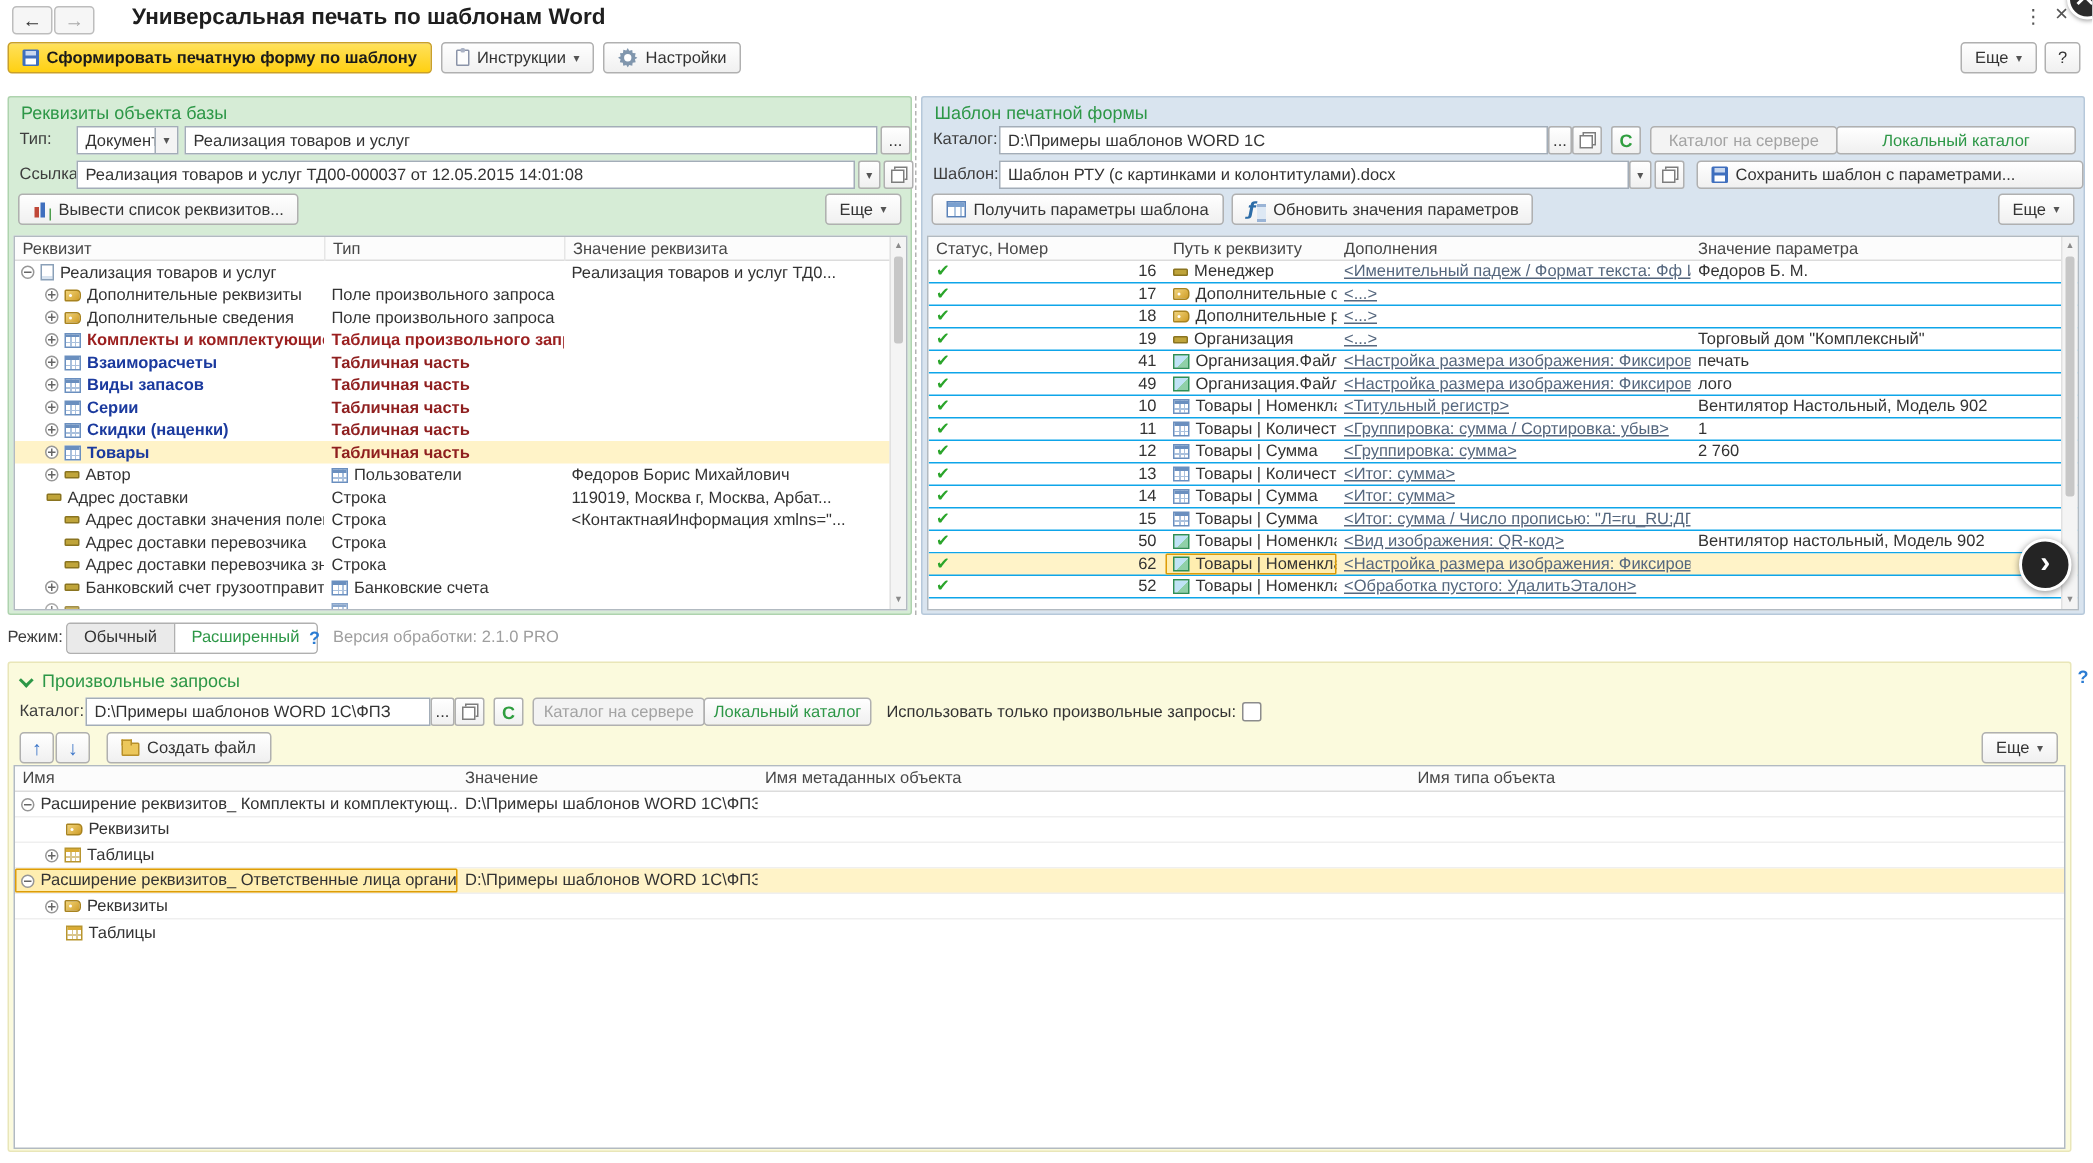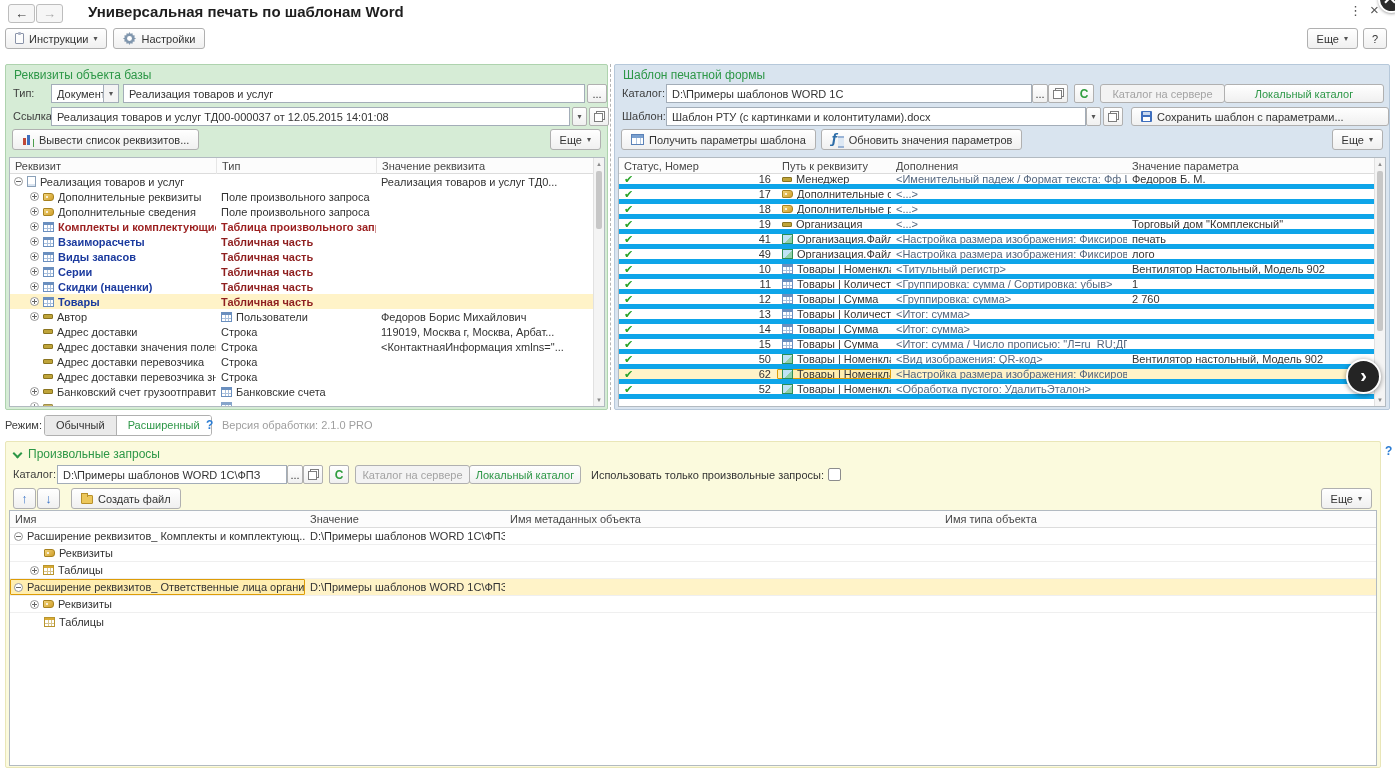--- a/index.html
+++ b/index.html
@@ -39,21 +39,21 @@
   #queriesPanel{position:absolute;left:5px;top:441px;width:1376px;height:327px;background:#fbfadd;border:1px solid #e9e6b8;border-radius:2px}
   .vsplit{position:absolute;left:610px;top:64px;height:346px;width:0;border-left:1px dashed #b3b3b3}
 
   
   .tbl{position:absolute;background:#fff;border:1px solid #b2bac1;overflow:hidden}
   .thead{position:absolute;top:0;left:0;right:0;height:16px;background:#fcfcfc;border-bottom:1px solid #dcdcdc}
   .hd{position:absolute;top:0;height:16px;line-height:16px;padding-left:5px;color:#474747;white-space:nowrap;overflow:hidden}
   .rows{position:absolute;left:0;right:0;top:16px;bottom:0;overflow:hidden}
   .tr{position:relative;height:15px}
   .qtr{position:relative;height:17px;border-bottom:1px solid #efefef}
-  .rt .tr{border-bottom:5px solid #0ea5e9}
+  .rt .tr{border-bottom:1px solid #0ea5e9}
   .td{position:absolute;top:0;height:100%;display:flex;align-items:center;gap:4px;
       padding-left:5px;white-space:nowrap;overflow:hidden}
   .sel{background:#fff3c8}
   .fcell{outline:1px solid #dd9c07;outline-offset:-1px;background:#ffeeb0;border-radius:1px}
   .num{justify-content:flex-end;padding-left:0;padding-right:4px}
   .lnk{color:#55677e;text-decoration:underline;overflow:hidden;white-space:nowrap}
   
   .lc1{left:0;width:206px}.lc2{left:206px;width:160px}.lc3{left:366px;width:219px}
   .rc0{left:0;width:22px}.rcn{left:112px;width:44px}.rc1{left:158px;width:114px}
   .rc2{left:272px;width:236px}.rc3{left:508px;width:246px}
@@ -159,20 +159,24 @@
     </button>
   <button class="navbtn" style="position:absolute;left:36px;top:4px">
       <span class="ar-r"></span>
     </button>
   <div class="wtitle">Универсальная печать по шаблонам Word</div>
   <button class="mdots"></button>
   <button class="wclose"></button>
   <div class="corner"></div>
 
   <div style="position:absolute;left:5px;top:28px;display:flex;gap:6px">
+    <button class="btn primary">
+      <span class="ic ic-floppy"></span>
+      <span>Сформировать печатную форму по шаблону</span>
+    </button>
     <button class="btn">
       <span class="ic ic-clip"></span>
       <span>Инструкции</span>
       <span class="caret"></span>
     </button>
     <button class="btn">
       <span class="gear-svg">
           <svg width="13" height="13" viewBox="0 0 16 16">
             <path fill="#8096ad" d="M8 0l1.2 2.2 2.5-.6.3 2.5 2.5.3-.6 2.5L16 8l-2.1 1.2.6 2.5-2.5.3-.3 2.5-2.5-.6L8 16l-1.2-2.1-2.5.6-.3-2.5-2.5-.3.6-2.5L0 8l2.2-1.2-.6-2.5 2.5-.3.3-2.5 2.4.6z"></path>
             <circle cx="8" cy="8" r="3" fill="#fff"></circle>
@@ -335,21 +339,21 @@
             </span>
           <span class="td lc2">
               <span class="ic ic-grid"></span>
               <span>Пользователи</span>
             </span>
           <span class="td lc3">
               <span>Федоров Борис Михайлович</span>
             </span>
         </div>
         <div class="tr">
-          <span class="td lc1" style="padding-left:20px">
+          <span class="td lc1" style="padding-left:8px">
               <span class="exp-sp"></span>
               <span class="ic ic-bar"></span>
               <span class="nm">Адрес доставки</span>
             </span>
           <span class="td lc2">
               <span>Строка</span>
             </span>
           <span class="td lc3">
               <span>119019, Москва г, Москва, Арбат...</span>
             </span>

